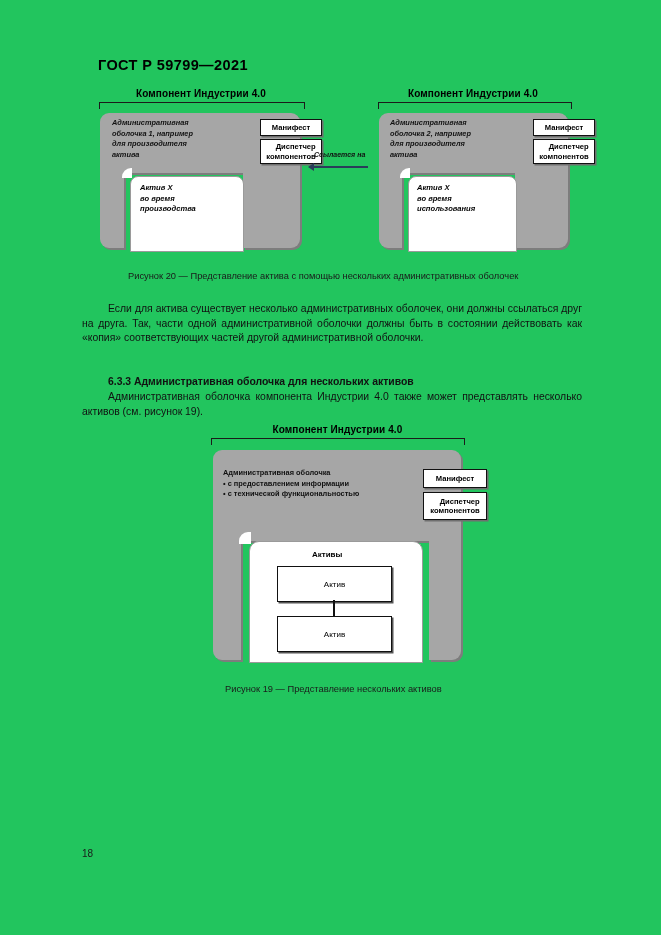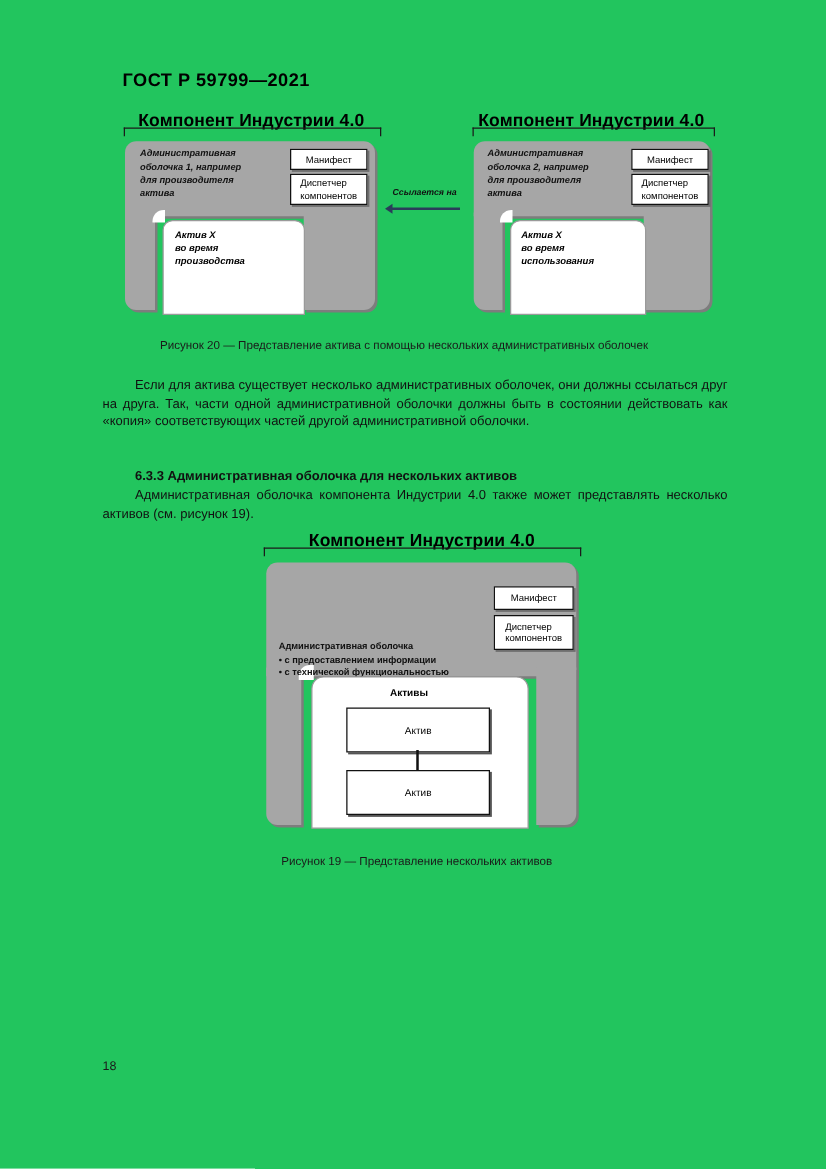--- a/index.html
+++ b/index.html
@@ -48,21 +48,21 @@
 
   
   .bracket {
     position: absolute;
     border: 1px solid #1b1b1b;
     border-bottom: none;
     height: 6px;
   }
   .comp-title {
     position: absolute;
-    font-size: 14px;
+    font-size: 10px;
     font-weight: bold;
     letter-spacing: 0.1px;
     white-space: nowrap;
     text-align: center;
   }
 
   
   .shell {
     position: absolute;
     background: #a6a6a6;
@@ -99,25 +99,26 @@
 
   
   .wbox {
     position: absolute;
     background: #ffffff;
     border: 1.4px solid #111;
     box-shadow: 1.5px 1.5px 0 #6f6f6f;
     display: flex;
     align-items: center;
     justify-content: center;
-    text-align: left;
+    text-align: right;
     font-size: 7.6px;
-    font-weight: normal;
+    font-weight: bold;
     line-height: 9.5px;
     white-space: pre-line;
+    margin-left: 28px;
   }
 
   
   .asset-area {
     position: absolute;
     background: #ffffff;
     border: 1px solid #9a9a9a;
     border-top-left-radius: 8px;
     border-top-right-radius: 8px;
   }
@@ -289,21 +290,21 @@
   <div class="fig2">
 
     <div class="comp-title" style="left:0px; top:0px; width:265px;">Компонент Индустрии 4.0</div>
     <div class="bracket" style="left:6px; top:14px; width:252px;"></div>
 
     <div class="shell shell-top" style="left:8px; top:26px; width:248px; height:91px;"></div>
     <div class="shell shell-leg-left" style="left:8px; top:110px; width:28px; height:126px;"></div>
     <div class="shell shell-leg-right" style="left:224px; top:110px; width:32px; height:126px;"></div>
     <div class="shell-notch-round" style="left:34px; top:108px; width:12px; height:12px;"></div>
 
-    <div class="shell-label upright" style="left:18px; top:44px; width:195px;margin-top:44px;">Административная оболочка
+    <div class="shell-label upright" style="left:18px; top:44px; width:195px;">Административная оболочка
 • с предоставлением информации
 • с технической функциональностью</div>
 
     <div class="wbox" style="left:190px; top:45px; width:62px; height:17px;">Манифест</div>
     <div class="wbox" style="left:190px; top:68px; width:62px; height:26px;">Диспетчер
 компонентов</div>
 
     <div class="assets-outer" style="left:44px; top:117px; width:172px; height:120px;"></div>
     <div class="assets-title" style="left:75px; top:126px;margin-left:32px;">Активы</div>
 

